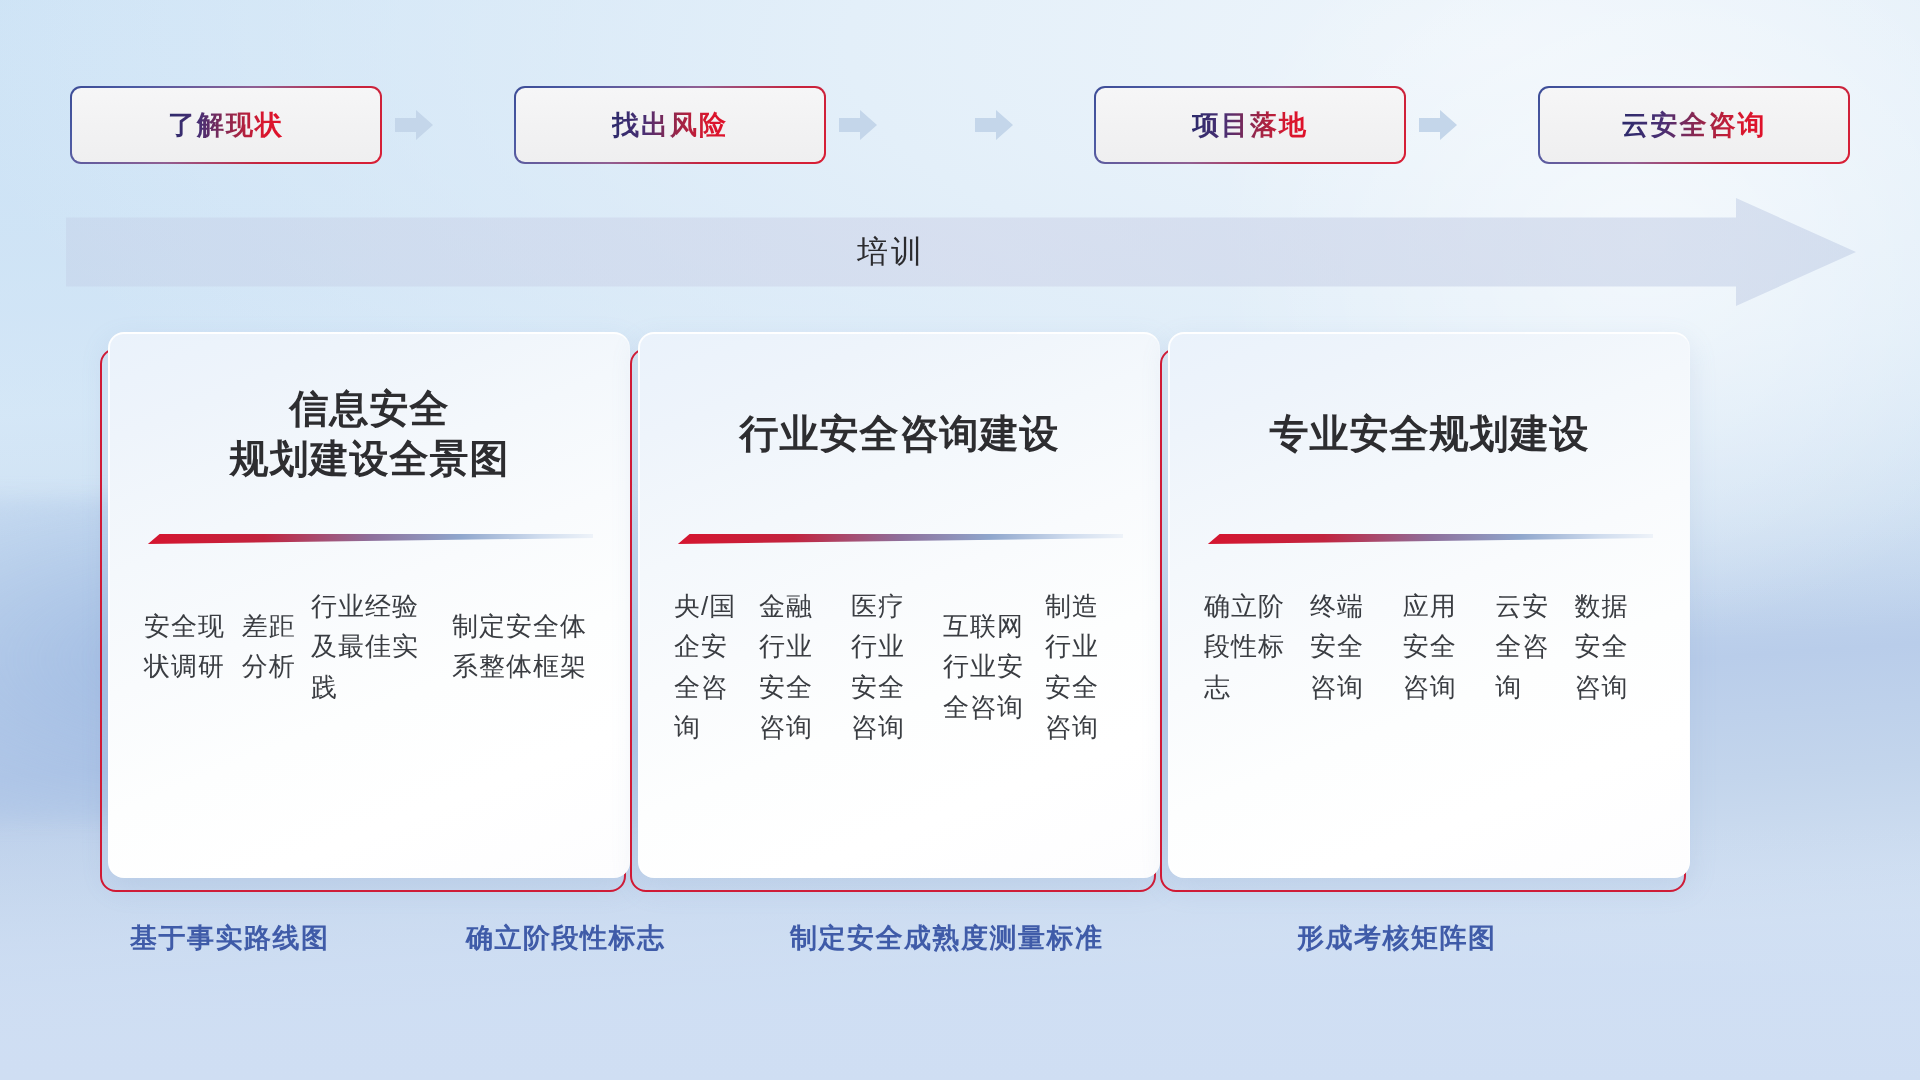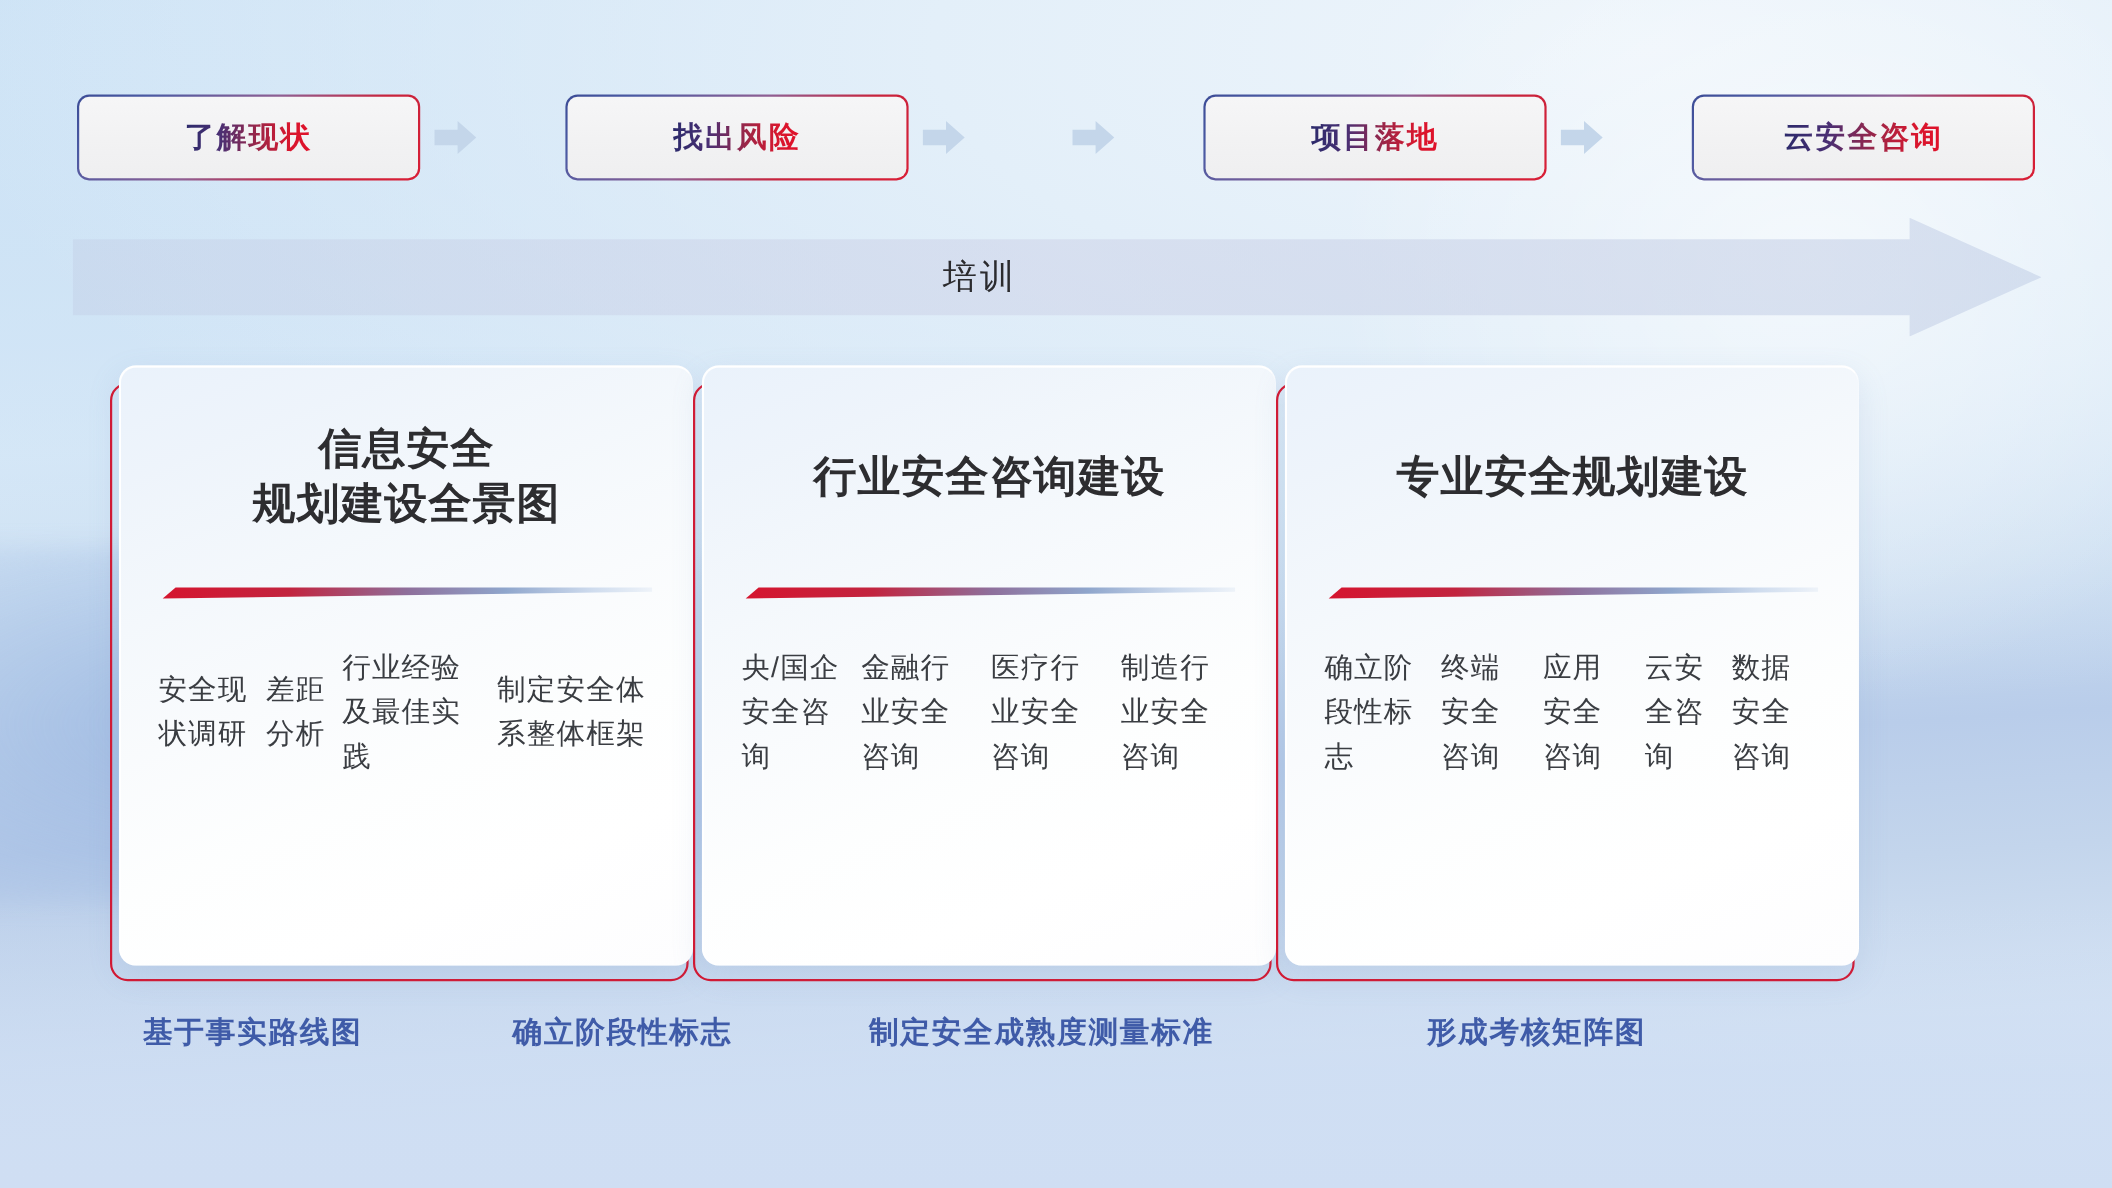--- a/index.html
+++ b/index.html
@@ -266,20 +266,21 @@
                 <stop offset="100%" stop-color="#eef3f9"></stop>
               </linearGradient>
             </defs>
             <path d="M4 12 L16 2 L460 2 L460 6 Z" fill="url(#g2)"></path>
           </svg>
         </div>
         <div class="card-items">
           <div class="card-item">央/国企安全咨询</div>
           <div class="card-item">金融行业安全咨询</div>
           <div class="card-item">医疗行业安全咨询</div>
+          <div class="card-item">互联网行业安全咨询</div>
           <div class="card-item">制造行业安全咨询</div>
         </div>
       </div>
     </div>
 
     <div class="card">
       <div class="card-red"></div>
       <div class="card-face">
         <div class="card-title">
           <span>专业安全规划建设</span>

